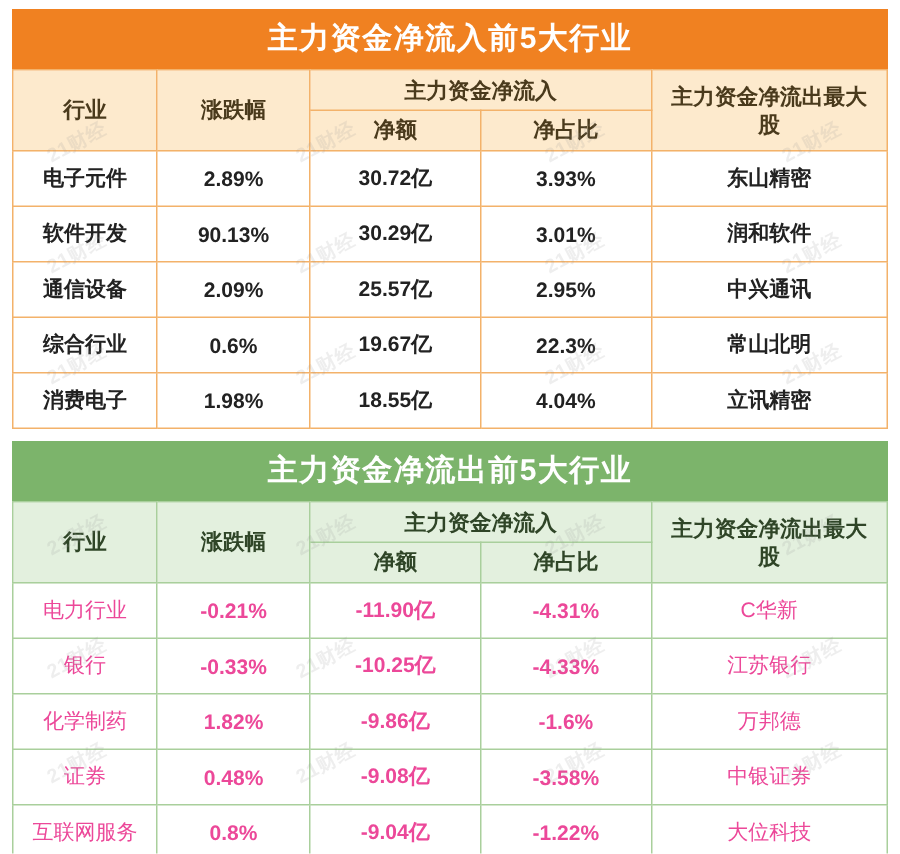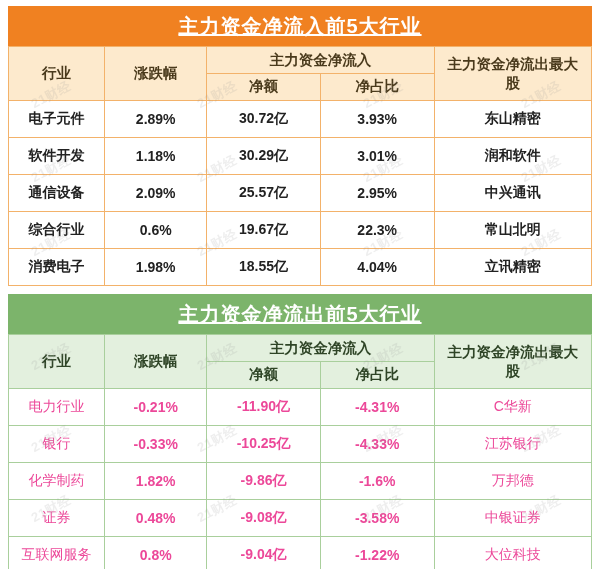--- a/index.html
+++ b/index.html
@@ -31,21 +31,20 @@
     position: relative;
   }
   .block-title {
     text-align: center;
     color: #ffffff;
     font-size: 20px;
     font-weight: bold;
     letter-spacing: 1px;
     padding: 8px 0 8px 0;
     line-height: 1.2;
-    text-decoration: underline;
   }
   .tbl {
     width: 100%;
     border-collapse: collapse;
     table-layout: fixed;
   }
   .tbl td, .tbl th {
     text-align: center;
     vertical-align: middle;
     font-size: 14px;
@@ -150,21 +149,21 @@
 
         <tr class="body">
           <td class="ind-cell">电子元件</td>
           <td class="num-bold">2.89%</td>
           <td class="num-bold">30.72亿</td>
           <td class="num-bold">3.93%</td>
           <td class="stock">东山精密</td>
         </tr>
         <tr class="body">
           <td class="ind-cell">软件开发</td>
-          <td class="num-bold">1.18%</td>
+          <td class="num-bold">90.13%</td>
           <td class="num-bold">30.29亿</td>
           <td class="num-bold">3.01%</td>
           <td class="stock">润和软件</td>
         </tr>
         <tr class="body">
           <td class="ind-cell">通信设备</td>
           <td class="num-bold">2.09%</td>
           <td class="num-bold">25.57亿</td>
           <td class="num-bold">2.95%</td>
           <td class="stock">中兴通讯</td>

